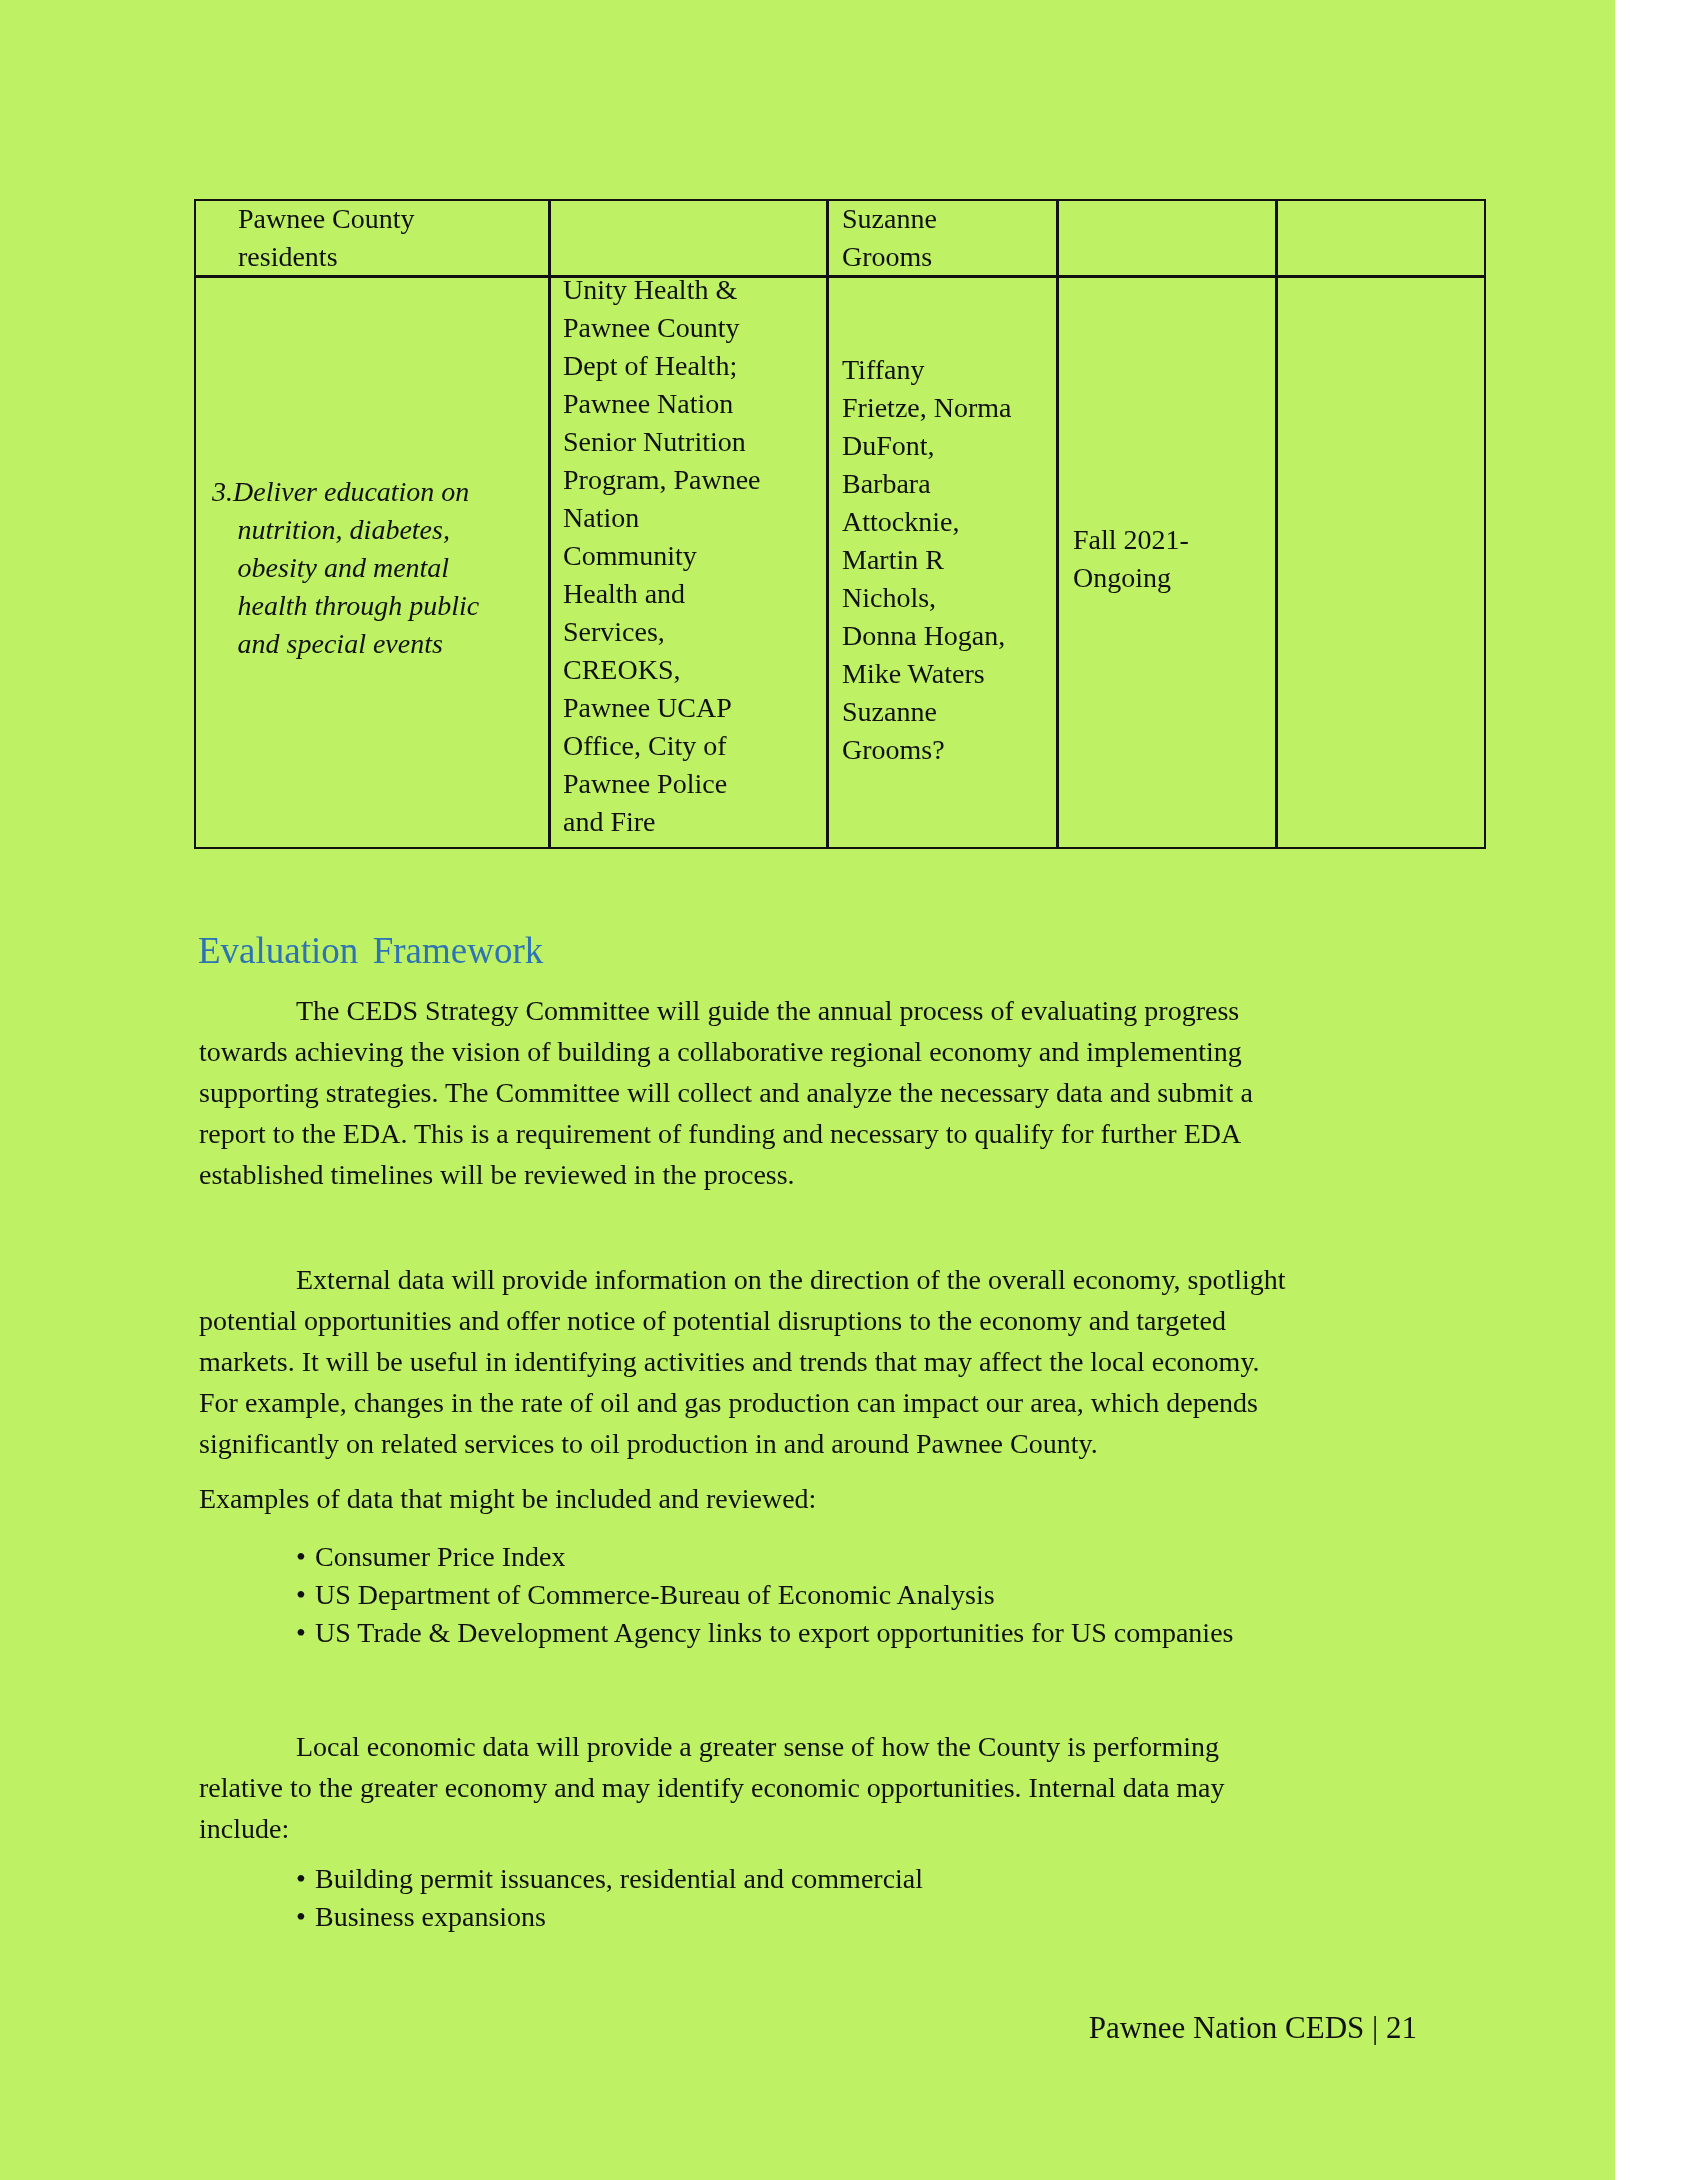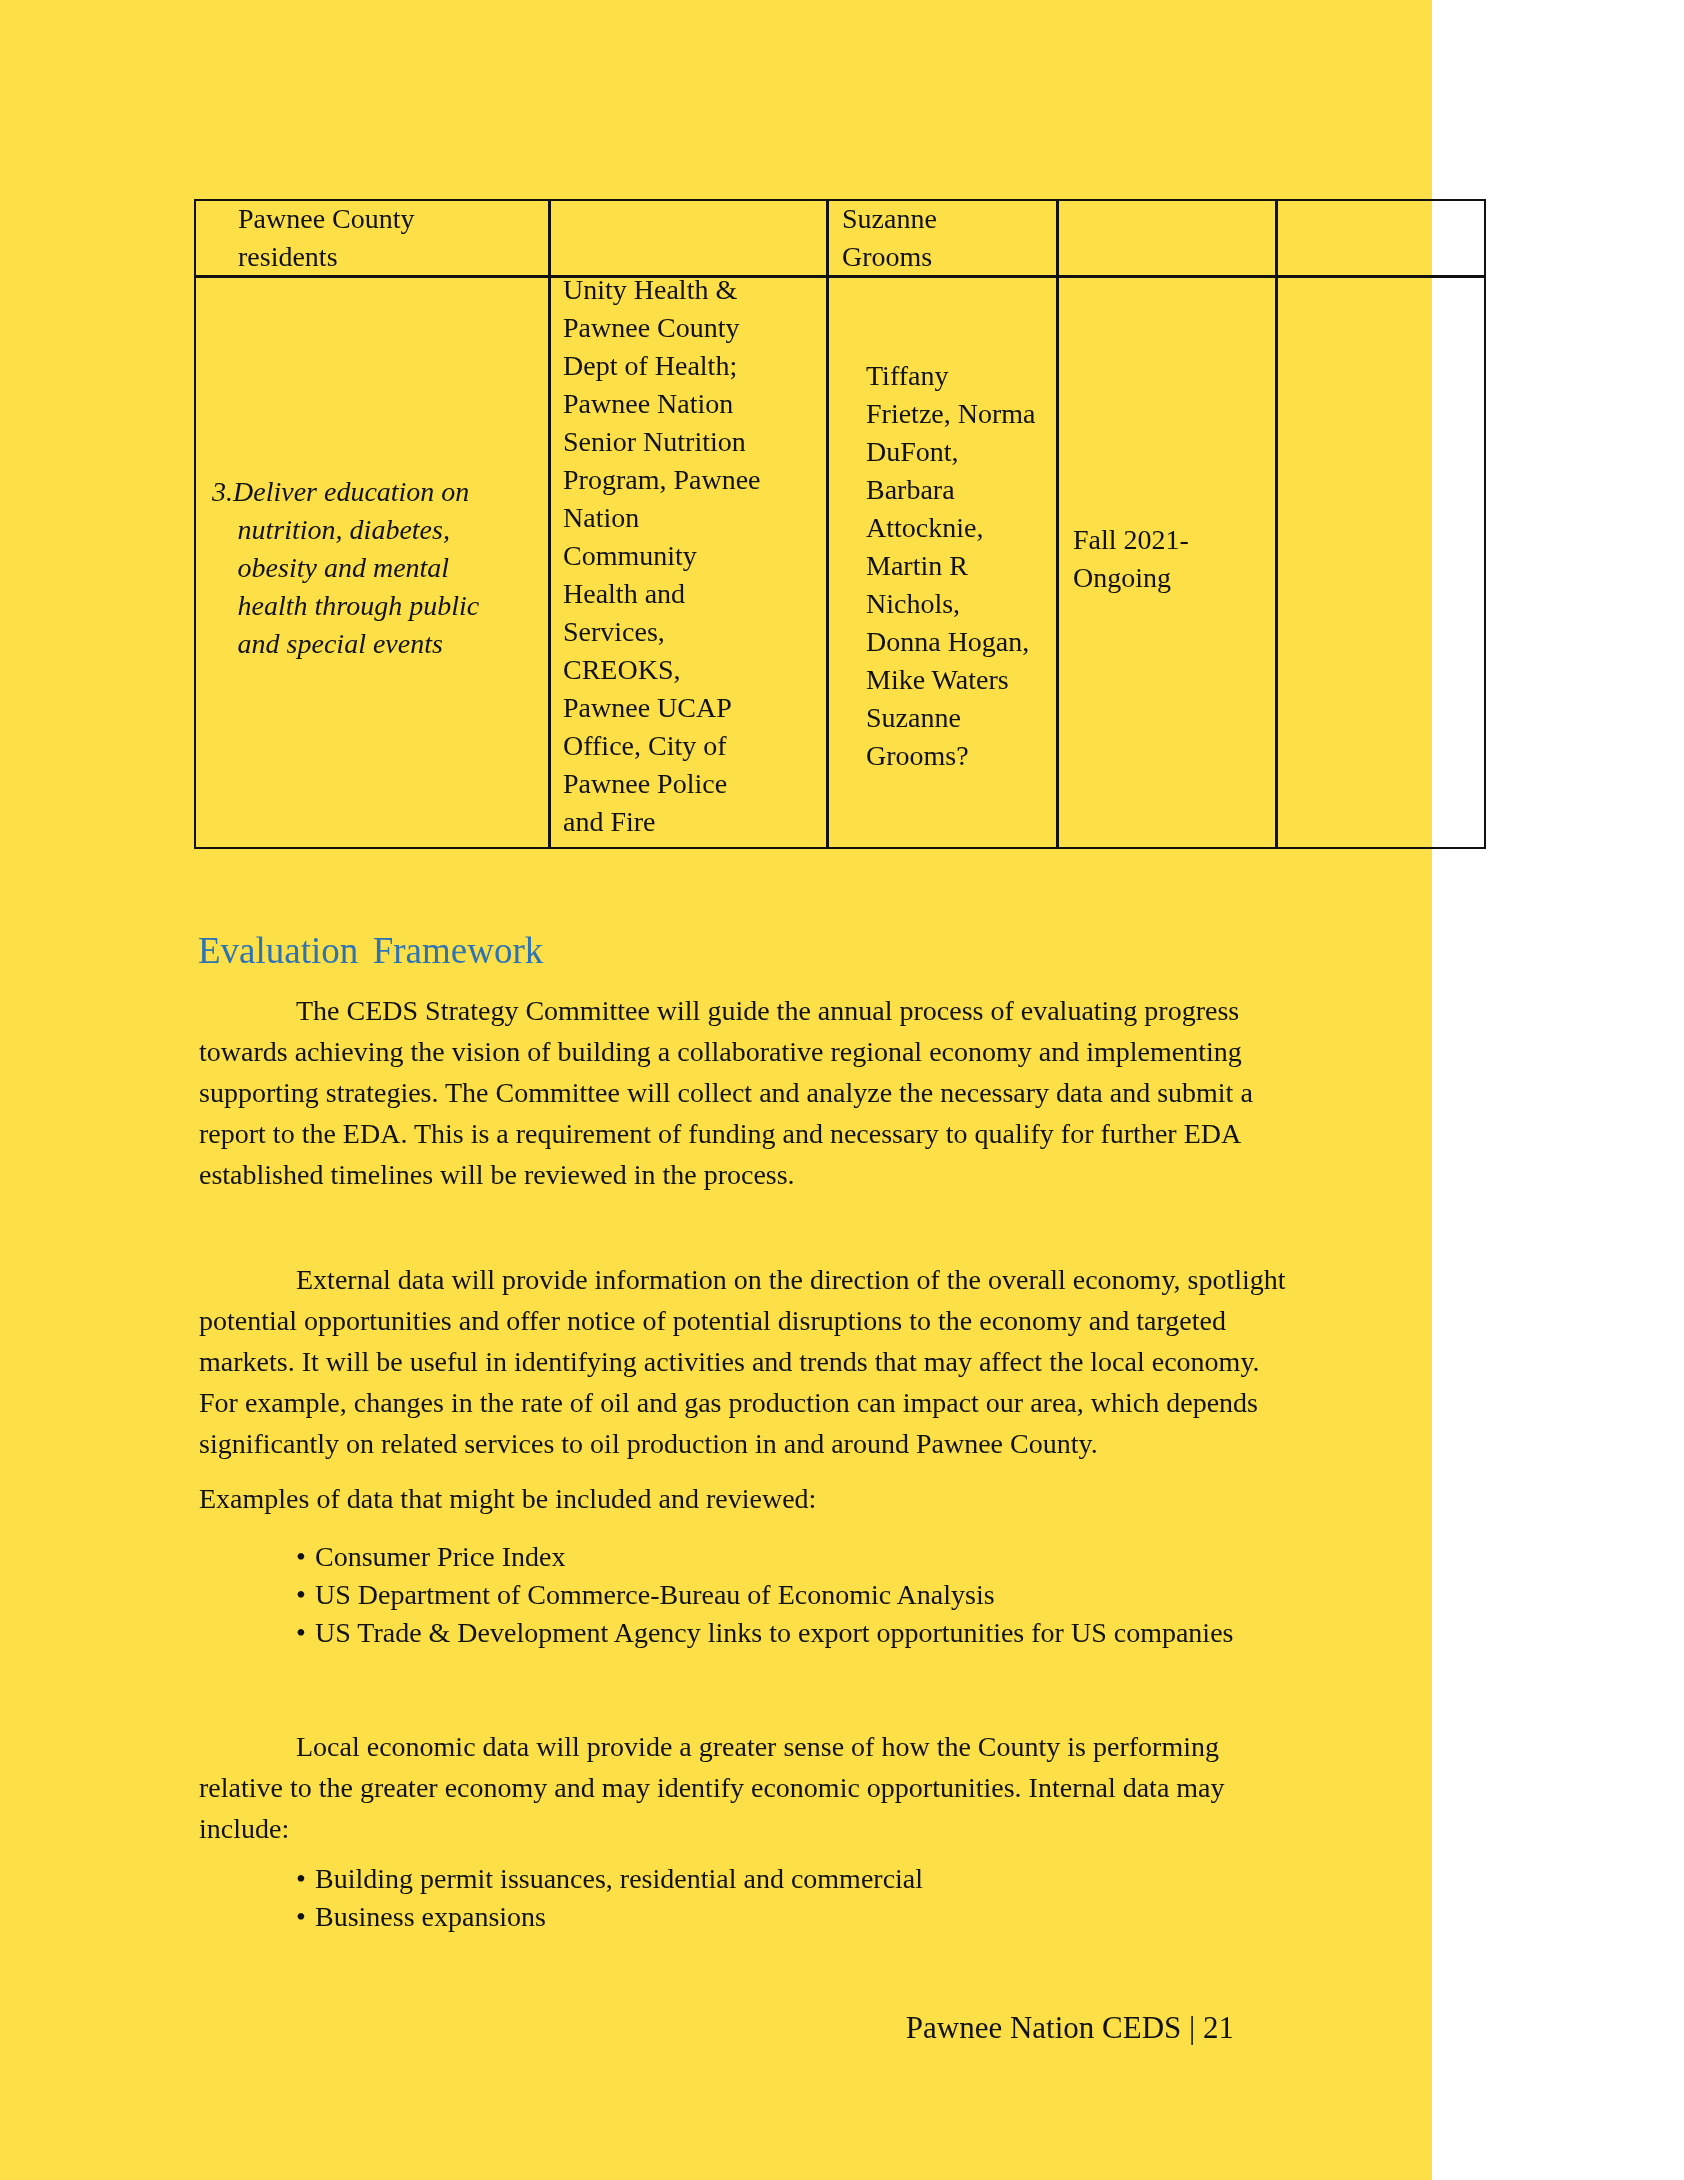--- a/index.html
+++ b/index.html
@@ -1,18 +1,18 @@
 <!DOCTYPE html>
 <html style="font-size:13.6px"><head>
 <meta charset="utf-8">
 <style>
   html, body { margin:0; padding:0; background:#ffffff; }
   body { width:1685px; height:2181px; position:relative; overflow:hidden;
          font-family:"Liberation Serif", "DejaVu Serif", serif; color:#111111; }
-  .page { position:absolute; left:0; top:0; width:1432px; height:2181px; background:#fde047; }
+  .page { position:absolute; left:0; top:0; width:1615px; height:2181px; background:#bef264; }
 
   
   .tbl { position:absolute; left:194px; top:199px; width:1292px; height:650px;
          border:2.6px solid #111; box-sizing:border-box; }
   .hline { position:absolute; left:0; right:0; height:2.6px; background:#111; }
   .vline { position:absolute; top:0; bottom:0; width:2.6px; background:#111; }
   .cell { position:absolute; font-size:28px; line-height:38px; white-space:pre-line; }
   .cell.hang { padding-left:25.6px; text-indent:-25.6px; }
 
   
@@ -61,21 +61,21 @@
 Program, Pawnee
 Nation
 Community
 Health and
 Services,
 CREOKS,
 Pawnee UCAP
 Office, City of
 Pawnee Police
 and Fire</div>
-    <div class="cell" style="left:646px; top:156px;margin-left:24px;">Tiffany
+    <div class="cell" style="left:646px; top:150px;">Tiffany
 Frietze, Norma
 DuFont,
 Barbara
 Attocknie,
 Martin R
 Nichols,
 Donna Hogan,
 Mike Waters
 Suzanne
 Grooms?</div>

